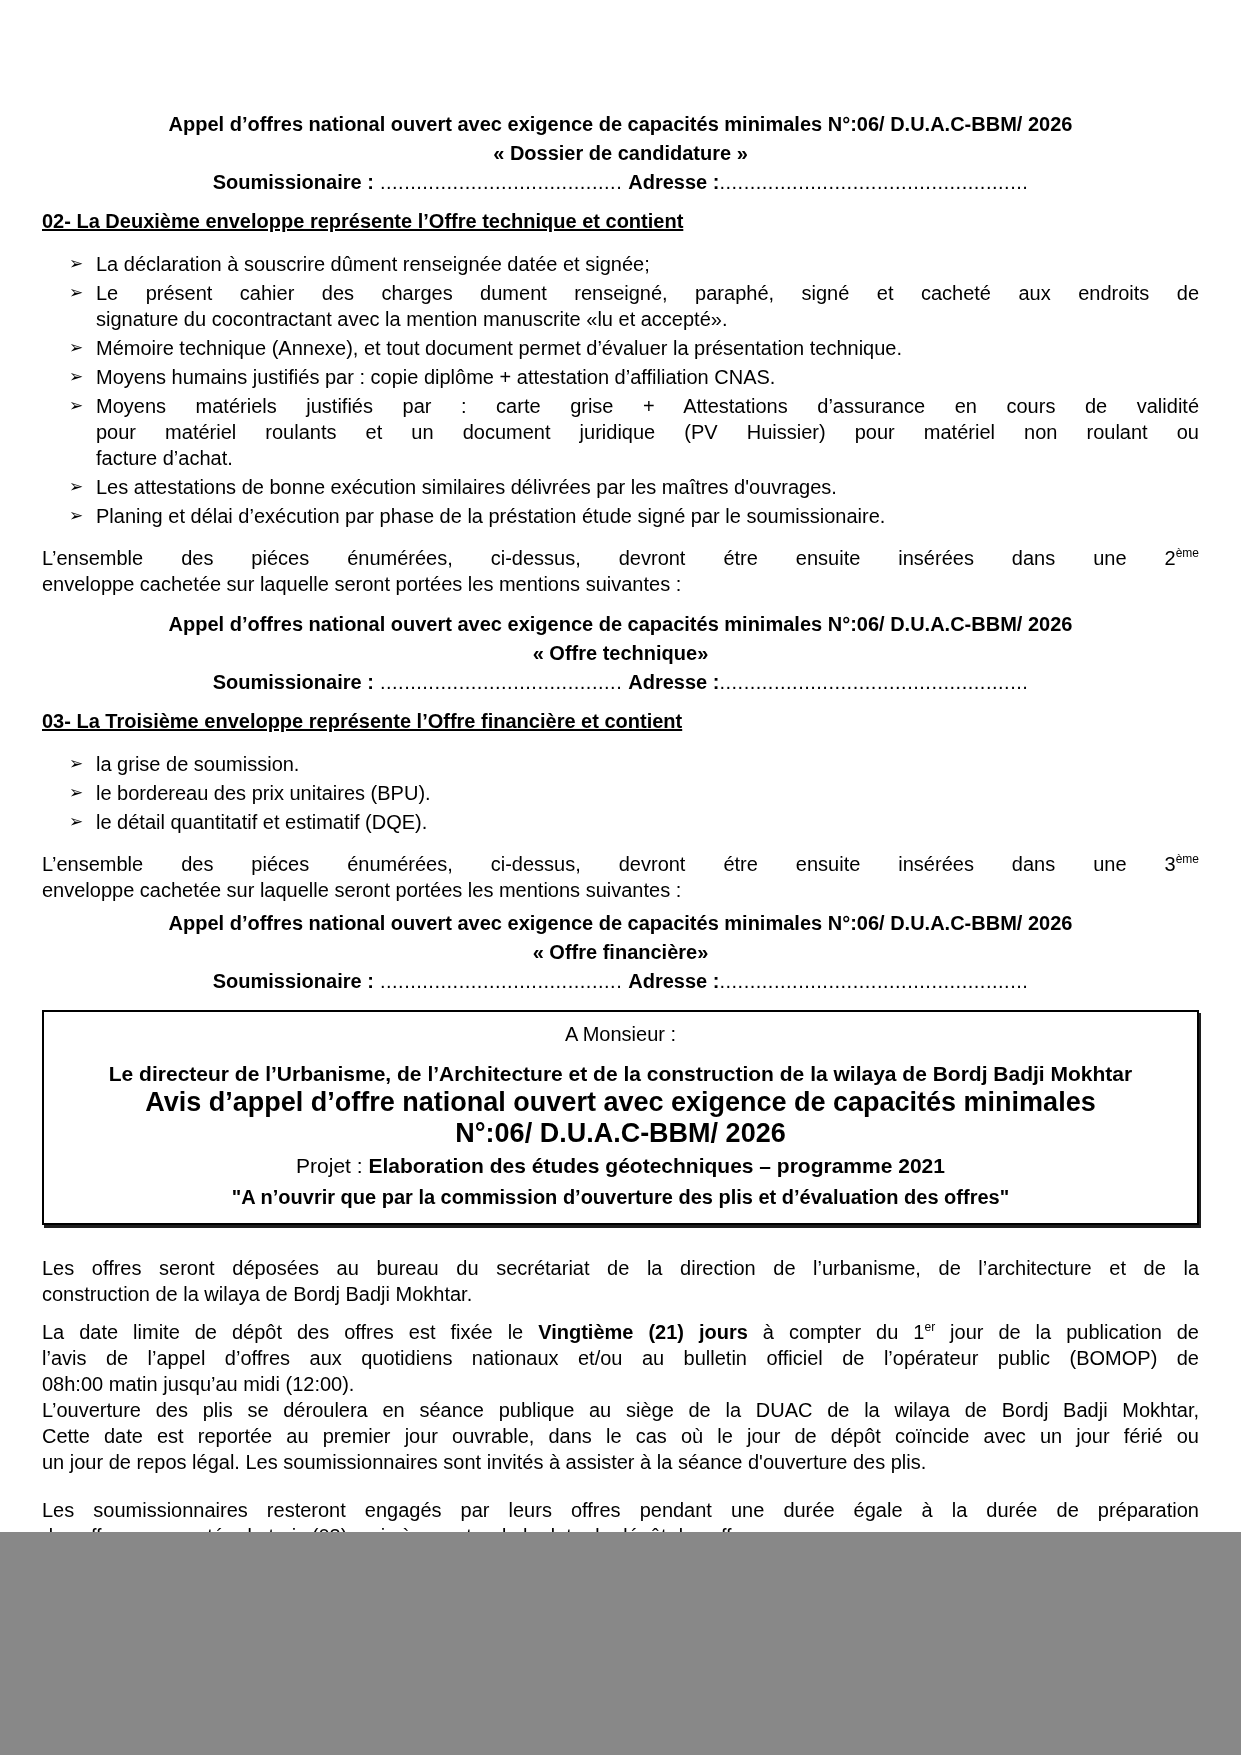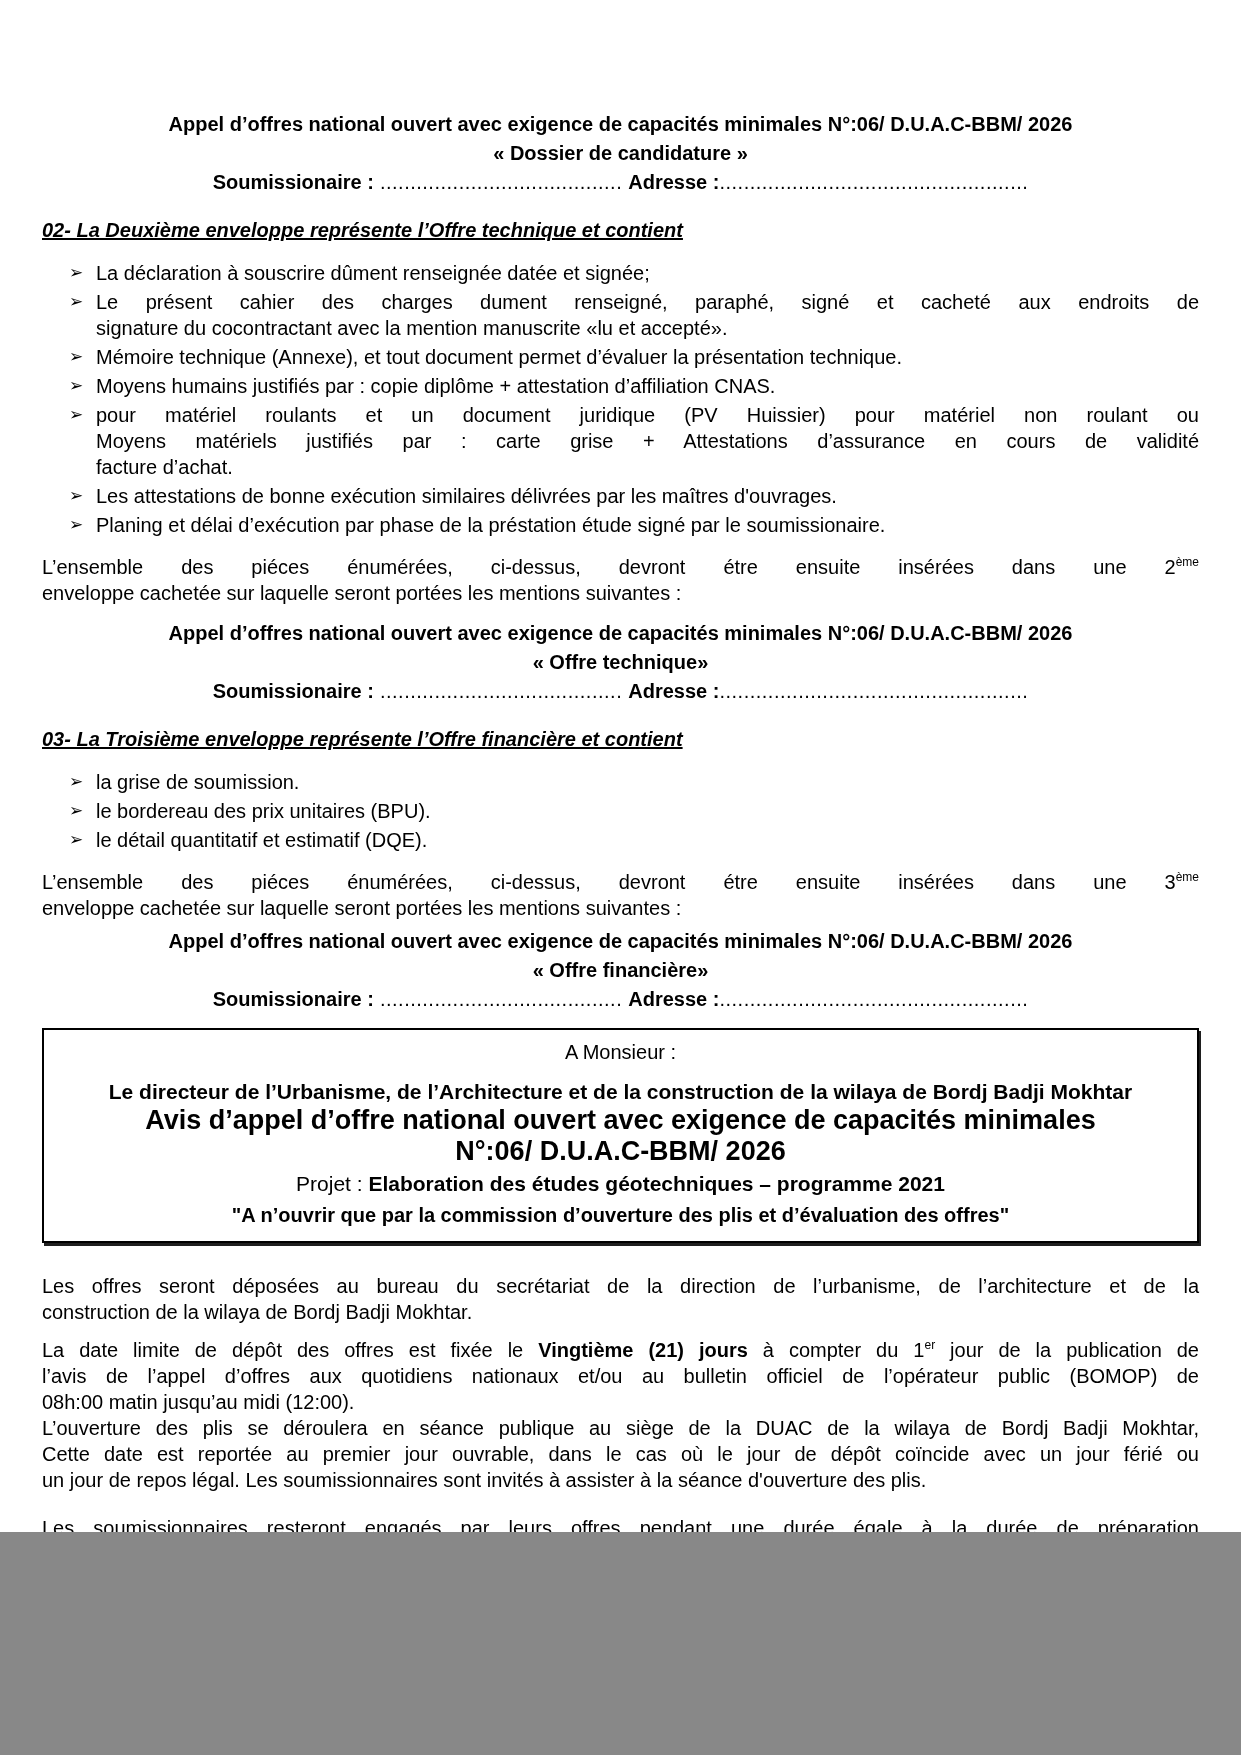--- a/index.html
+++ b/index.html
@@ -17,21 +17,21 @@
   .fj{text-align:justify;text-align-last:justify;}
   sup{font-size:12px;line-height:0;vertical-align:super;}
   .dots{font-weight:normal;letter-spacing:.5px;}
 
   
   .mention-block{text-align:center;line-height:29px;}
   .mention-block .line{white-space:nowrap;}
   .mb-top{margin-top:13px;}
 
   
-  .heading{font-weight:bold;text-decoration:underline;margin-top:20px;font-style:italic;}
+  .heading{font-weight:bold;text-decoration:underline;margin-top:11px;}
 
   
   .bullets{margin-top:17px;}
   .brow{display:flex;margin-bottom:3px;}
   .bglyph{flex:none;width:27px;margin-left:27px;font-size:17px;}
   .btext{flex:1;}
 
   .para{margin-top:16px;}
 
   
@@ -87,22 +87,22 @@
         <span class="bglyph">➢</span>
         <span class="btext">Mémoire technique (Annexe), et tout document permet d’évaluer la présentation technique.</span>
       </div>
       <div class="brow">
         <span class="bglyph">➢</span>
         <span class="btext">Moyens humains justifiés par : copie diplôme + attestation d’affiliation CNAS.</span>
       </div>
       <div class="brow">
         <span class="bglyph">➢</span>
         <span class="btext">
+          <span class="fj" style="display:block">Moyens matériels justifiés par : carte grise + Attestations d’assurance en cours de validité</span>
           <span class="fj" style="display:block">pour matériel roulants et un document juridique (PV Huissier) pour matériel non roulant ou</span>
-          <span class="fj" style="display:block">Moyens matériels justifiés par : carte grise + Attestations d’assurance en cours de validité</span>
           <span style="display:block">facture d’achat.</span>
         </span>
       </div>
       <div class="brow">
         <span class="bglyph">➢</span>
         <span class="btext">Les attestations de bonne exécution similaires délivrées par les maîtres d'ouvrages.</span>
       </div>
       <div class="brow">
         <span class="bglyph">➢</span>
         <span class="btext">Planing et délai d’exécution par phase de la préstation étude signé par le soumissionaire.</span>

